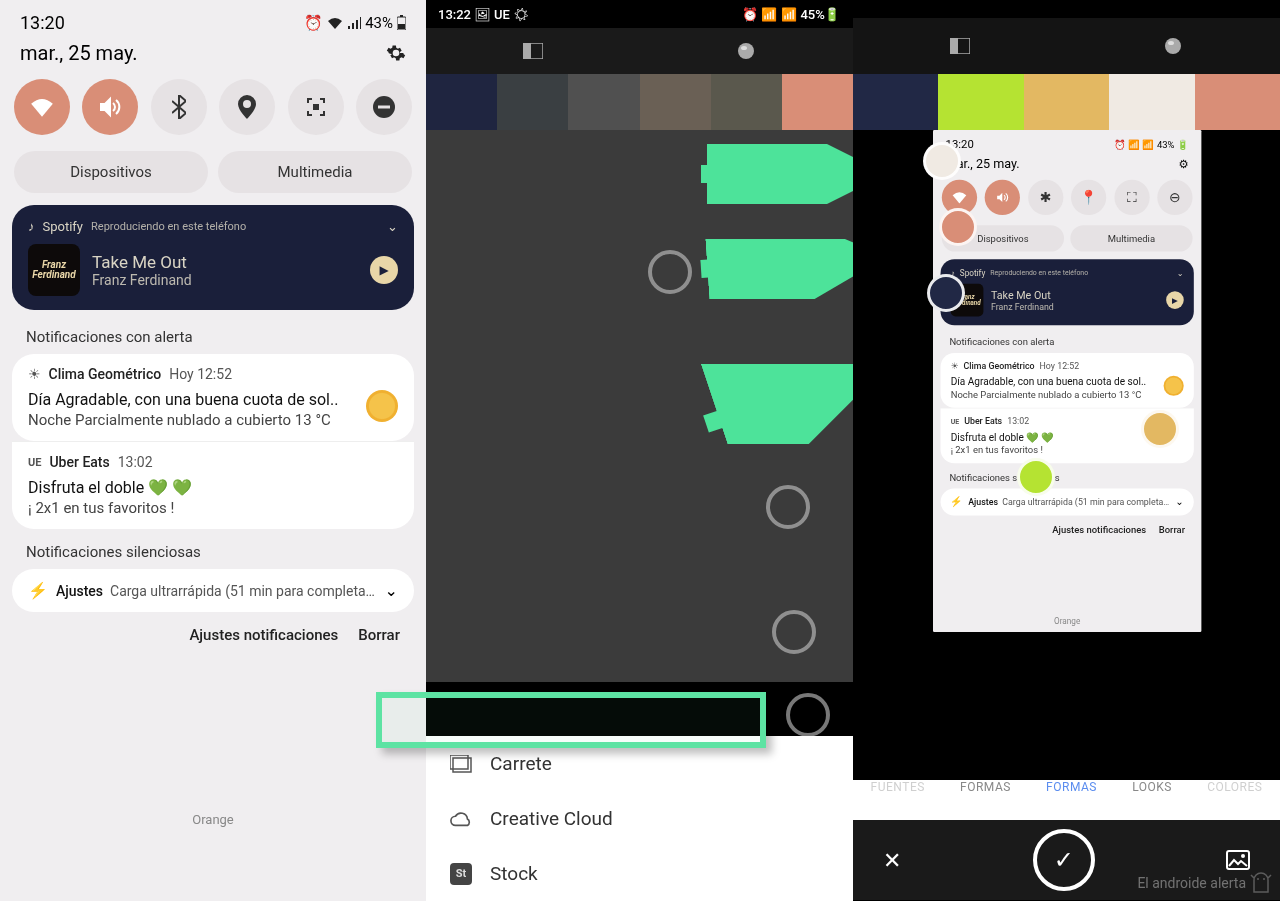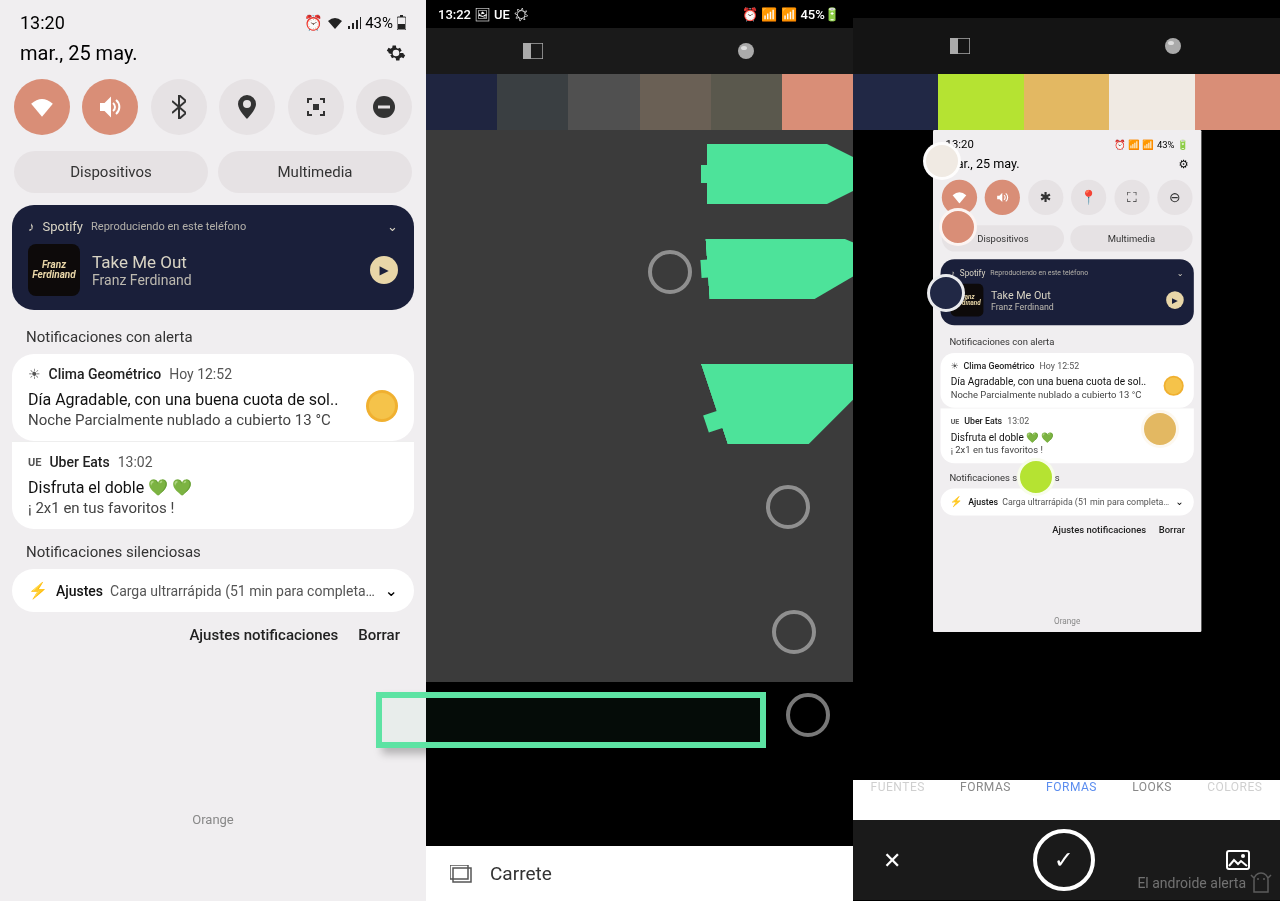--- a/index.html
+++ b/index.html
@@ -278,20 +278,32 @@
   <div class="menu2">
     <div class="menu-item">
       <span class="micon">
             <svg width="22" height="18" viewBox="0 0 22 18">
               <rect x="3" y="3" width="18" height="14" fill="none" stroke="#555" stroke-width="1.5"></rect>
               <rect x="0" y="0" width="18" height="14" fill="none" stroke="#555" stroke-width="1.5"></rect>
             </svg>
           </span>
       <span>Carrete</span>
     </div>
+    <div class="menu-item">
+      <span class="micon">
+            <svg width="24" height="16" viewBox="0 0 24 16">
+              <path d="M6 15a5 5 0 010-10 7 7 0 0113 3 4 4 0 010 7z" fill="none" stroke="#555" stroke-width="1.8"></path>
+            </svg>
+          </span>
+      <span>Creative Cloud</span>
+    </div>
+    <div class="menu-item">
+      <span class="micon" style="background:#444;color:#ddd;border-radius:4px;font-size:11px;font-weight:bold">St</span>
+      <span>Stock</span>
+    </div>
   </div>
 
   <div class="highlight-box" style="left:-50px; top:692px; width:390px; height:56px"></div>
 </div>
 
 <div class="col col3">
   <div class="tabs3">
     <div class="tab3">
           <svg width="20" height="16" viewBox="0 0 20 16">
             <rect x="0" y="0" width="20" height="16" fill="none" stroke="#aaa" stroke-width="1.5"></rect>

